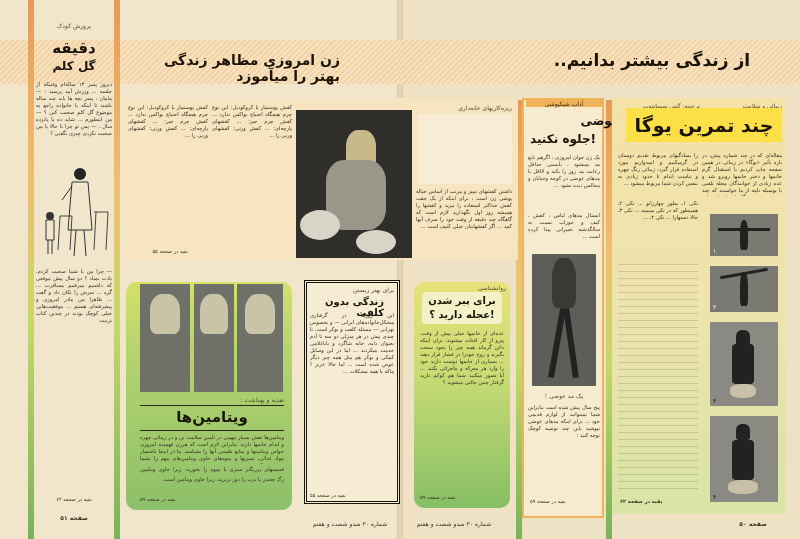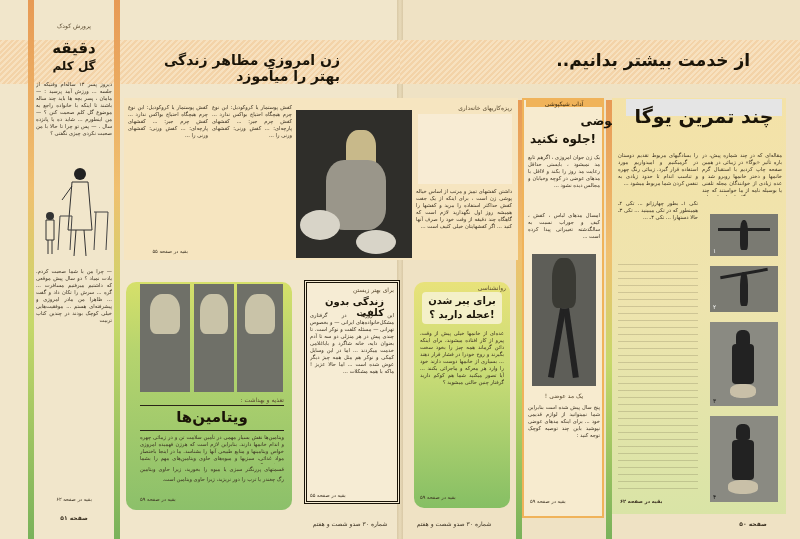--- a/index.html
+++ b/index.html
@@ -24,21 +24,21 @@
 <body>
 
 <div class="page left"></div>
 <div class="page right"></div>
 <div class="spine"></div>
 
 <div class="band" style="left:0;width:400px"></div>
 <div class="band" style="left:400px;width:400px"></div>
 
 <div class="h-title rtl" style="position:absolute;left:160px;top:52px;width:180px;font-size:14px">زن امروزی مظاهر زندگی بهتر را میآموزد</div>
-<div class="h-title rtl" style="position:absolute;left:550px;top:50px;width:200px;font-size:17px">از خدمت بیشتر بدانیم..</div>
+<div class="h-title rtl" style="position:absolute;left:550px;top:50px;width:200px;font-size:17px">از زندگی بیشتر بدانیم..</div>
 
 <div class="vbar" style="left:28px;top:0;height:539px"></div>
 <div class="vbar" style="left:114px;top:0;height:539px"></div>
 <div class="vbar" style="left:516px;top:100px;height:439px"></div>
 <div class="vbar" style="left:606px;top:100px;height:439px"></div>
 
 <div style="position:absolute;left:36px;top:22px;width:76px">
   <div class="small-label" style="text-align:center;font-size:6px">پرورش کودک</div>
   <div class="h-title" style="text-align:center;font-size:15px;margin-top:10px;line-height:18px">دقیقه</div>
   <div class="h-title" style="text-align:center;font-size:12px;line-height:18px">گل کلم</div>
@@ -123,21 +123,21 @@
   <div style="position:absolute;left:22px;top:54px;width:6px;height:70px;background:#222;transform:rotate(10deg)"></div>
   <div style="position:absolute;left:36px;top:54px;width:6px;height:70px;background:#222;transform:rotate(-8deg)"></div>
 </div>
 <div class="small-label" style="position:absolute;left:528px;top:392px;width:72px;text-align:center">یک مد عوضی !</div>
 <div class="txt" style="position:absolute;left:528px;top:404px;width:72px;height:90px;overflow:hidden">پنج سال پیش شده است بنابراین شما نمیتوانید از لوازم قدیمی خود ... برای اینکه مدهای عوضی نپوشید باین چند توصیه کوچک توجه کنید :</div>
 <div class="cont" style="position:absolute;left:530px;top:498px;width:60px;text-align:left">بقیه در صفحه ۵۹</div>
 
 <div style="position:absolute;left:612px;top:98px;width:174px;height:416px;background:linear-gradient(180deg,#f4e2a8 0%,#eee4ae 50%,#d9e4a6 100%)"></div>
 <div class="small-label" style="position:absolute;left:700px;top:102px;width:82px">زیبائی و سلامت</div>
 <div class="small-label" style="position:absolute;left:620px;top:102px;width:80px">ترجمه: گیتی سیمانتوب</div>
-<div style="position:absolute;left:626px;top:99px;width:156px;height:17px;background:#e5e5e5">
+<div style="position:absolute;left:626px;top:108px;width:156px;height:34px;background:#fde047">
   <div class="h-title" style="text-align:center;font-size:19px;line-height:34px">چند تمرین یوگا</div>
 </div>
 <div class="txt" style="position:absolute;left:702px;top:152px;width:80px;height:44px;overflow:hidden">مقاله‌ای که در چند شماره پیش، در باره تأثیر «یوگا» در زیبائی در همین صفحه چاپ کردیم با استقبال گرم خانمها و دختر خانمها روبرو شد و عده زیادی از خوانندگان مجله تلفنی یا بوسیله نامه از ما خواستند که چند تمرین ورزش یوگا را برای استفاده آنها چاپ کنیم . اینک ۴ تمرین یوگا</div>
 <div class="txt" style="position:absolute;left:618px;top:152px;width:80px;height:44px;overflow:hidden">را بسادگیهای مربوط تقدیم دوستان در گرمیکنیم و امیدواریم مورد استفاده قرار گیرد. زیبائی رنگ چهره و تناسب اندام تا حدود زیادی به تنفس کردن شما مربوط میشود ...</div>
 <div class="txt" style="position:absolute;left:618px;top:200px;width:80px;height:290px;overflow:hidden">تکی ۱ـ بطور چهارزانو ... تکی ۲ـ همینطور که در تکی میبینید ... تکی ۳ـ حالا دستهارا ... تکی ۴ـ ...</div>
 <div class="lines" style="left:618px;top:260px;width:80px;height:230px;opacity:.5"></div>
 
 <div class="photo" style="left:710px;top:214px;width:68px;height:42px;background:#7a7a72">
   <div class="fig" style="left:30px;top:6px;width:8px;height:30px;background:#222"></div>
   <div style="position:absolute;left:8px;top:14px;width:52px;height:3px;background:#222"></div>

